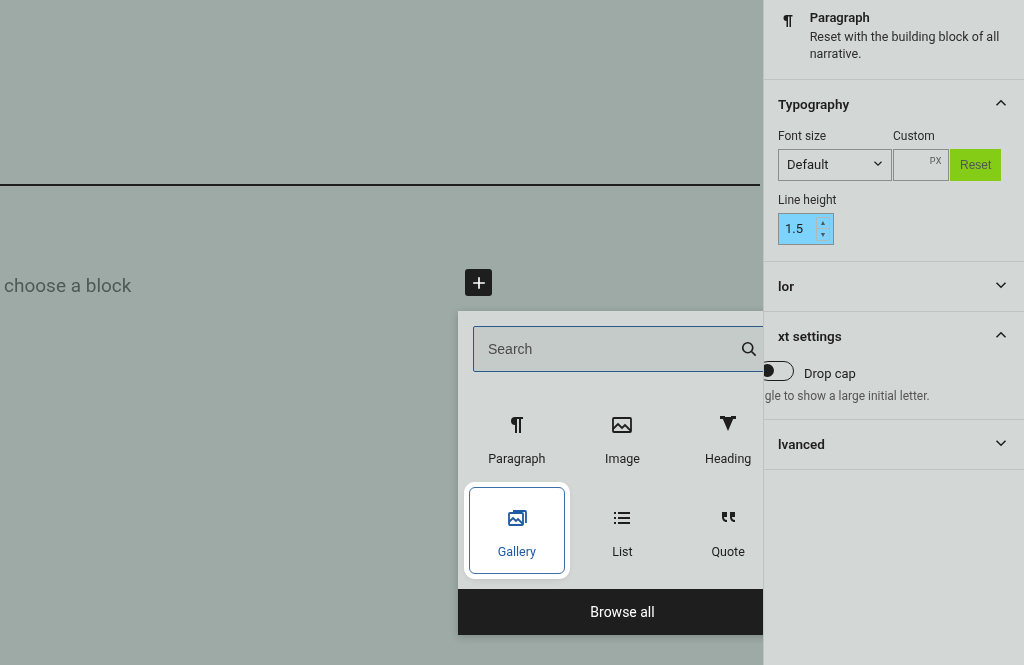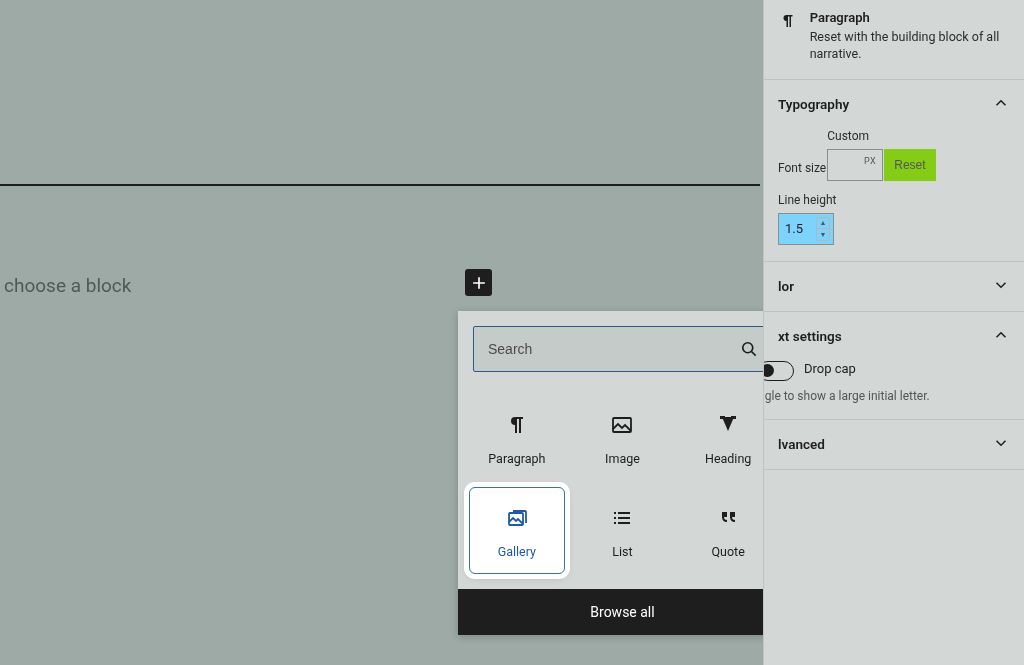--- a/index.html
+++ b/index.html
@@ -133,21 +133,21 @@
     width: 56px; height: 32px; border: 1px solid #8a8f8d; background: #7dd3fc;
     display:flex; align-items:center; padding:0 6px; font-size:13px; position:relative;
   }
   .stepper {
     position:absolute; right:3px; top:3px; bottom:3px; width:14px;
     border:1px solid #b4b9b7; border-radius:2px; display:flex; flex-direction:column;
   }
   .stepper div{ flex:1; display:flex; align-items:center; justify-content:center; font-size:7px; color:#555;}
   .stepper div:first-child{ border-bottom:1px solid #b4b9b7;}
 
-  .toggle-row { display:flex; align-items:flex-start; gap:10px; margin-bottom:8px;}
+  .toggle-row { display:flex; align-items:flex-end; gap:10px; margin-bottom:8px;}
   .toggle {
     width: 36px; height: 20px; border: 1.5px solid #1e1e1e; border-radius: 999px;
     position: relative; background: transparent; cursor:pointer;
     margin-left: -20px;
   }
   .toggle .knob {
     position:absolute; left:2px; top:2px; width:13px; height:13px; border-radius:50%;
     background:#1e1e1e;
   }
   .hint { font-size: 12px; color: #555; margin-left:-20px;}
@@ -262,20 +262,26 @@
     <div class="panel-header">
       <span>Typography</span>
       <span class="chev"><svg viewBox="0 0 24 24">
             <path d="M6 15l6-6 6 6" fill="none" stroke="#1e1e1e" stroke-width="2"></path>
           </svg></span>
     </div>
     <div class="panel-body">
       <div class="field-row">
         <div class="field-col">
           <div class="field-label">Font size</div>
+          <div class="select">
+            <span>Default</span>
+            <span class="carrot"><svg width="14" height="14" viewBox="0 0 24 24">
+                  <path d="M6 9l6 6 6-6" fill="none" stroke="#1e1e1e" stroke-width="2"></path>
+                </svg></span>
+          </div>
         </div>
         <div class="field-col">
           <div class="field-label">Custom</div>
           <div class="num-input">
             <span class="unit">PX</span>
           </div>
         </div>
         <button class="reset-btn">Reset</button>
       </div>
       <div class="field-col">

